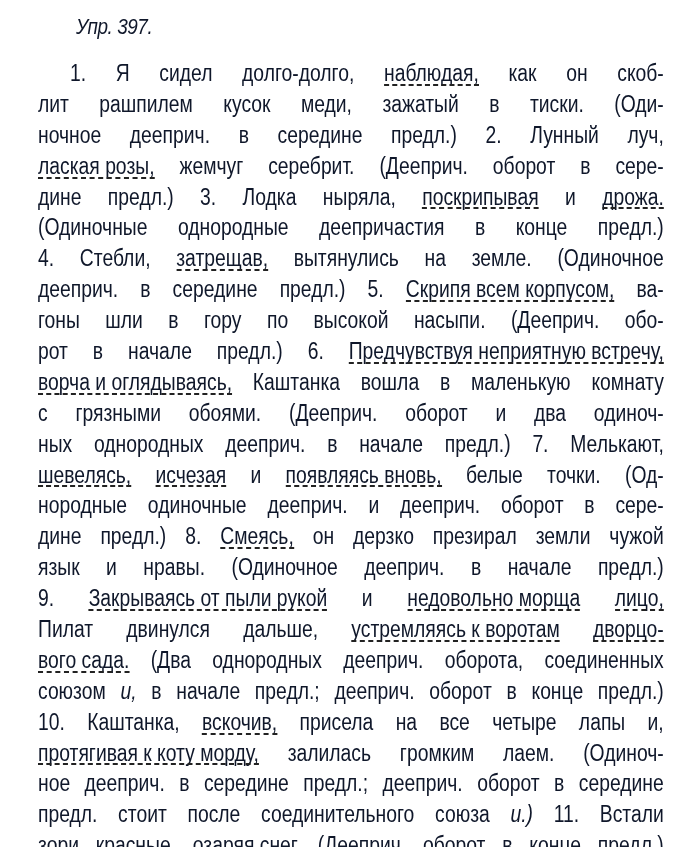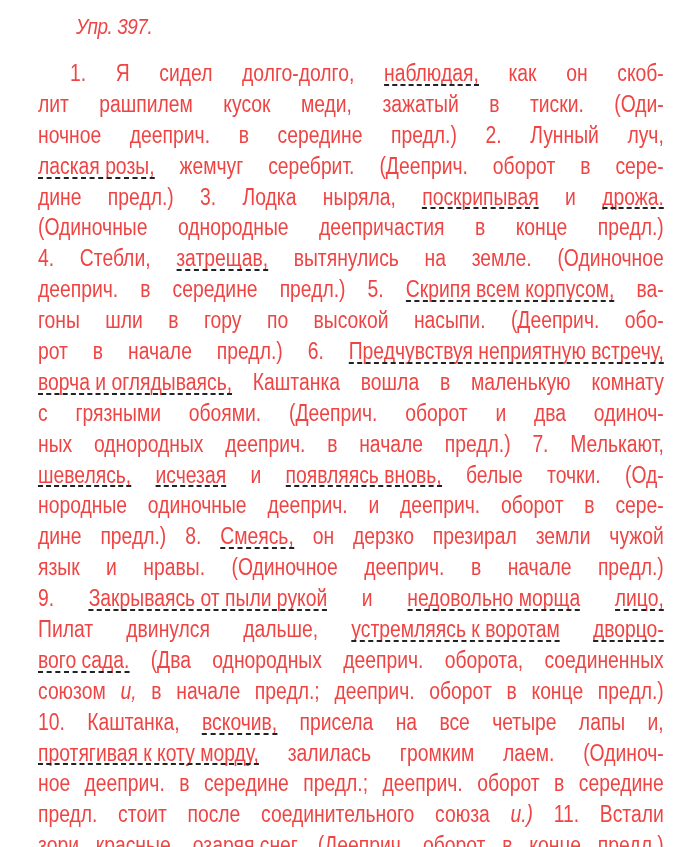--- a/index.html
+++ b/index.html
@@ -1,20 +1,20 @@
 <!DOCTYPE html>
 <html><head>
 <meta charset="utf-8">
 <style>
   html, body { margin: 0; padding: 0; background: #ffffff; }
   body { width: 700px; height: 847px; overflow: hidden; position: relative; }
   .page {
     position: absolute; left: 0; top: 0; width: 700px; height: 847px;
     font-family: "Liberation Serif", "DejaVu Serif", serif;
-    color: #ef4444;
+    color: #0f172a;
     text-decoration: underline;
   }
   .title {
     position: absolute; left: 76px; top: 14px;
     font-family: "Liberation Sans", "DejaVu Sans", sans-serif;
     font-style: italic; font-size: 22px; letter-spacing: -0.5px;
     transform: scaleX(0.86); transform-origin: left top;
   }
   .body { position: absolute; left: 38px; top: 58px; width: 626px; }
   .line {

